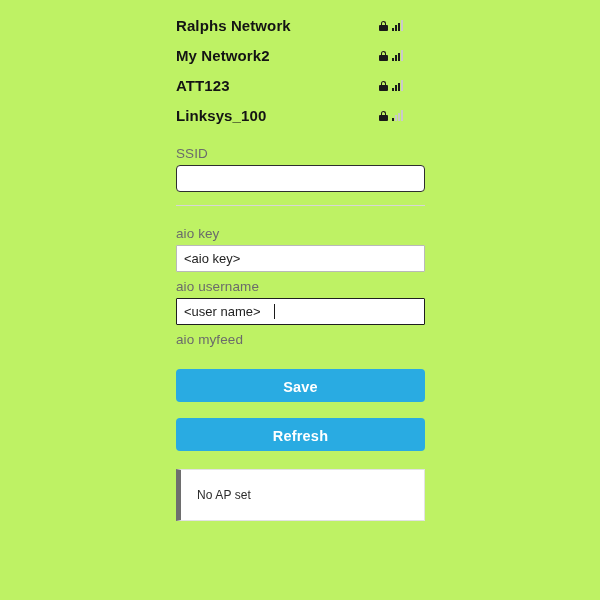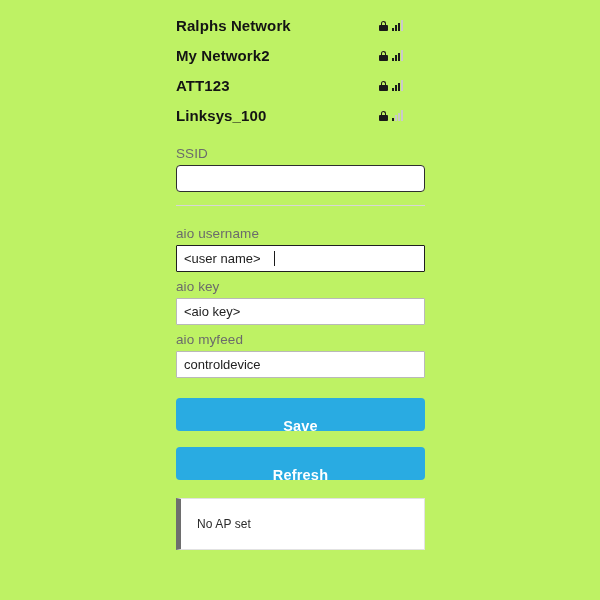--- a/index.html
+++ b/index.html
@@ -182,21 +182,21 @@
     border-radius: 4px;
     background: #29abe2;
     color: #ffffff;
     font-family: "Liberation Sans", sans-serif;
     font-size: 14.5px;
     font-weight: bold;
     letter-spacing: 0.2px;
     cursor: pointer;
     text-align: center;
     line-height: 33px;
-    padding: 12px;
+    padding: 2px;
   }
   .btn-save { margin-top: 20px; }
   .btn-refresh { margin-top: 16px; }
 
   
   .alert {
     box-sizing: border-box;
     width: 249px;
     height: 52px;
     margin-top: 18px;
@@ -294,35 +294,34 @@
         <input class="text-input rounded" type="text" value="" style="">
       </div>
 
 
       <hr class="divider">
     </div>
 
     <div class="aio-section">
 
       <div class="field-block tight">
+        <div class="field-label">aio key</div>
+        <input class="text-input light" type="text" value="&lt;aio key&gt;" style="">
+      </div>
+
+      <div class="field-block tight">
         <div class="field-label">aio username</div>
         <div class="input-wrap">
           <input class="text-input focused" type="text" value="&lt;user name&gt;" style="">
           <span class="caret"></span>
         </div>
       </div>
 
       <div class="field-block tight">
-        <div class="field-label">aio key</div>
-        <input class="text-input light" type="text" value="&lt;aio key&gt;" style="">
-      </div>
-
-      <div class="field-block tight">
         <div class="field-label">aio myfeed</div>
-        <input class="text-input light" type="text" value="controldevice" style="">
       </div>
     </div>
 
     <button class="btn btn-save">Save</button>
     <button class="btn btn-refresh">Refresh</button>
 
     <div class="alert">
       <span class="alert-text">No AP set</span>
     </div>
 

